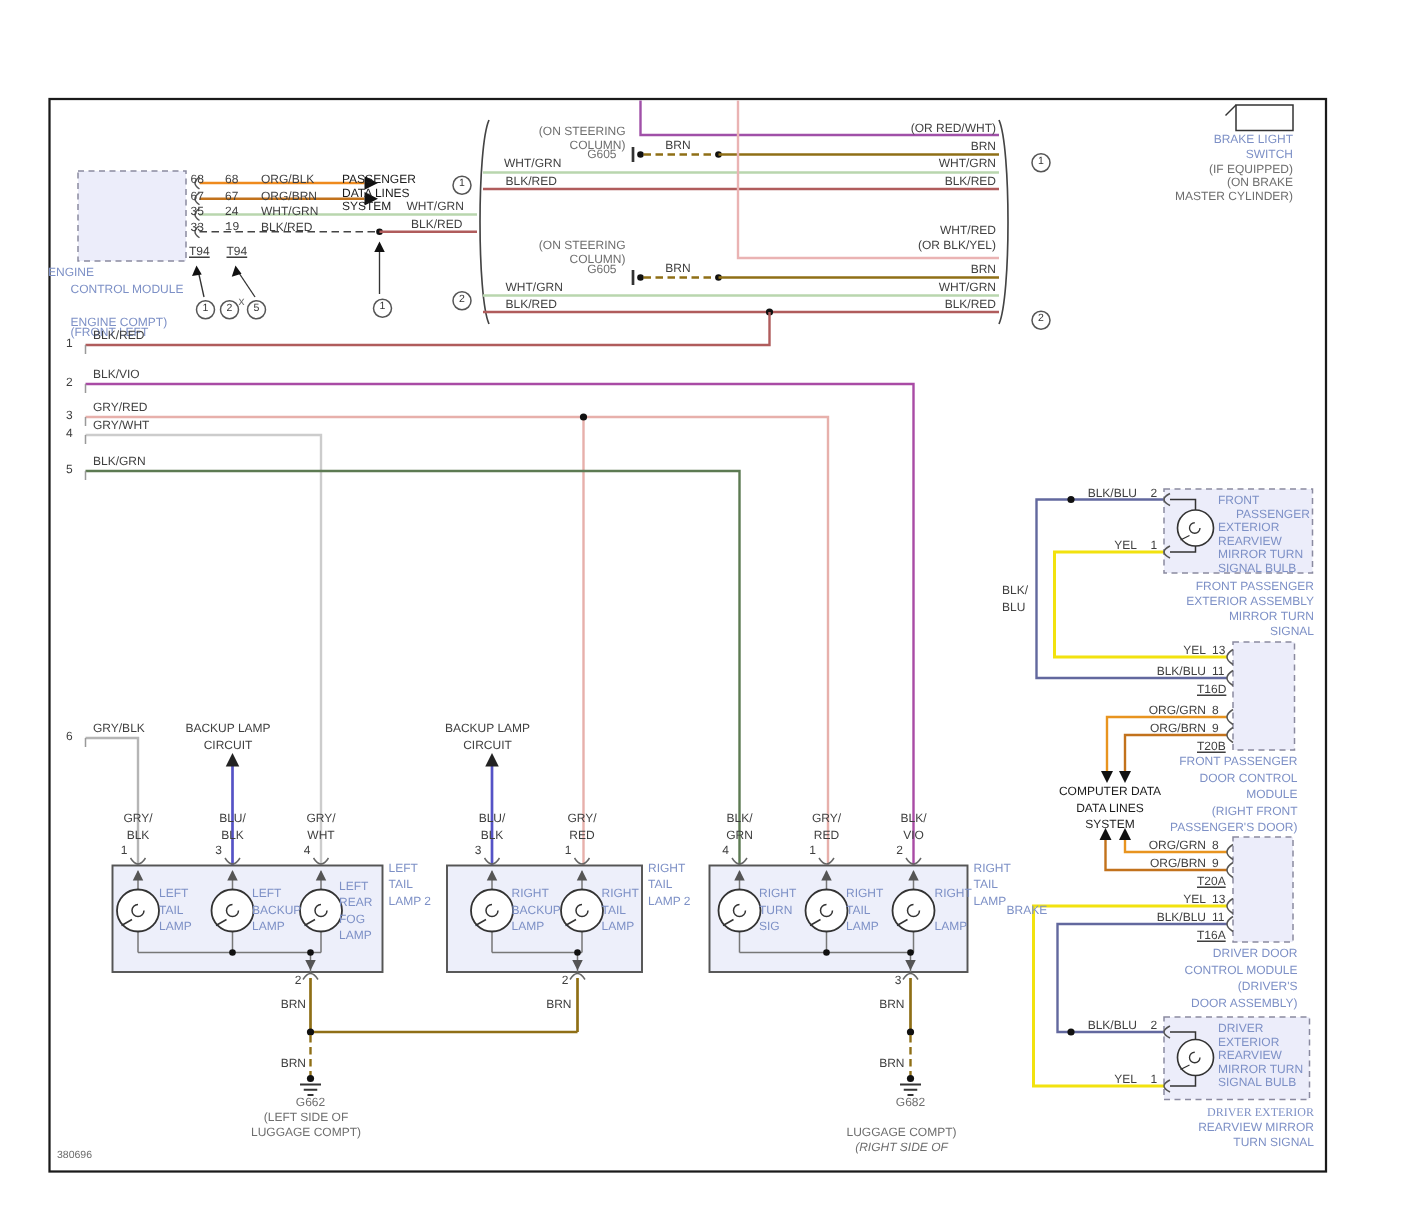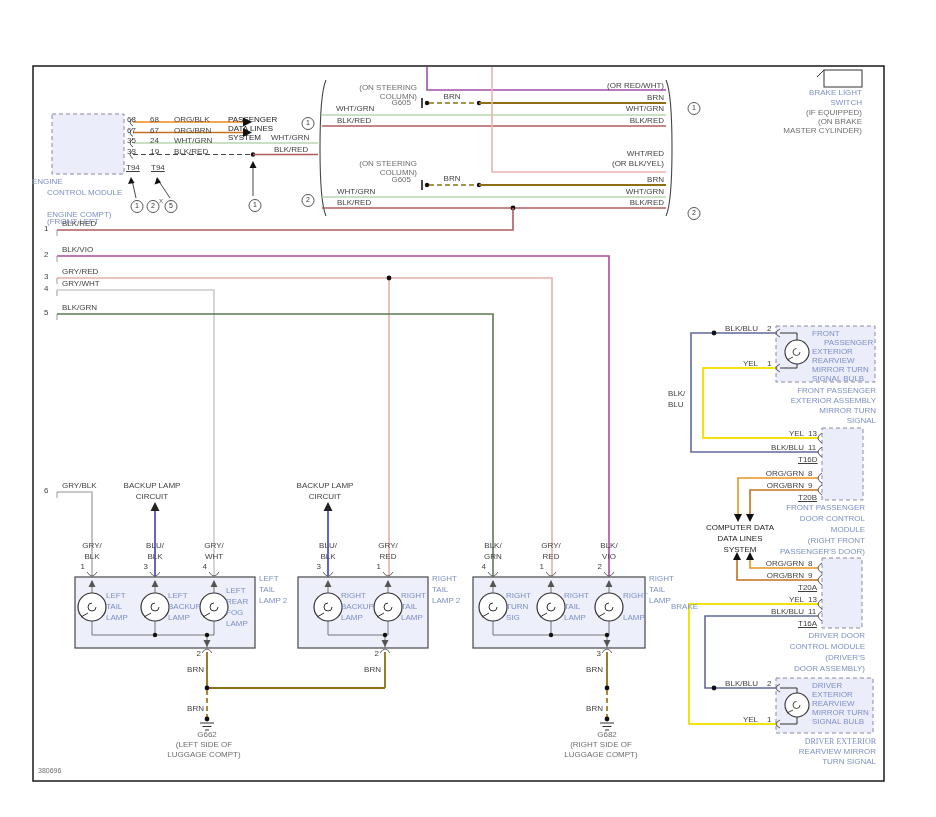--- a/index.html
+++ b/index.html
@@ -368,21 +368,21 @@
       <div class="lbl a-e" style="left: 381px; top: 666px;">BRN</div>
       <div class="lbl a-e" style="left: 379px; top: 650px;">2</div>
       <div class="lbl a-e" style="left: 204px; top: 705px;">BRN</div>
       <div class="lbl a-m c-g" style="left: 207px; top: 731px;">G662</div>
       <div class="lbl a-m c-g" style="left: 204px; top: 741px;">(LEFT SIDE OF</div>
       <div class="lbl a-m c-g" style="left: 204px; top: 751px;">LUGGAGE COMPT)</div>
       <div class="lbl a-e" style="left: 601px; top: 650px;">3</div>
       <div class="lbl a-e" style="left: 603px; top: 666px;">BRN</div>
       <div class="lbl a-e" style="left: 603px; top: 705px;">BRN</div>
       <div class="lbl a-m c-g" style="left: 607px; top: 731px;">G682</div>
-      <div class="lbl a-m c-g" style="left: 601px; top: 741px;">(RIGHT SIDE OF</div>
+      <div class="lbl a-m c-g" style="left: 601px; top: 761px; font-style: italic;">(RIGHT SIDE OF</div>
       <div class="lbl a-m c-g" style="left: 601px; top: 751px;">LUGGAGE COMPT)</div>
       <div class="lbl a-e" style="left: 758px; top: 325px;">BLK/BLU</div>
       <div class="lbl" style="left: 767px; top: 325px;">2</div>
       <div class="lbl a-e" style="left: 758px; top: 360px;">YEL</div>
       <div class="lbl" style="left: 767px; top: 360px;">1</div>
       <div class="lbl c-b" style="left: 812px; top: 330px;">FRONT</div>
       <div class="lbl c-b" style="left: 824px; top: 339px;">PASSENGER</div>
       <div class="lbl c-b" style="left: 812px; top: 348px;">EXTERIOR</div>
       <div class="lbl c-b" style="left: 812px; top: 357px;">REARVIEW</div>
       <div class="lbl c-b" style="left: 812px; top: 366px;">MIRROR TURN</div>

